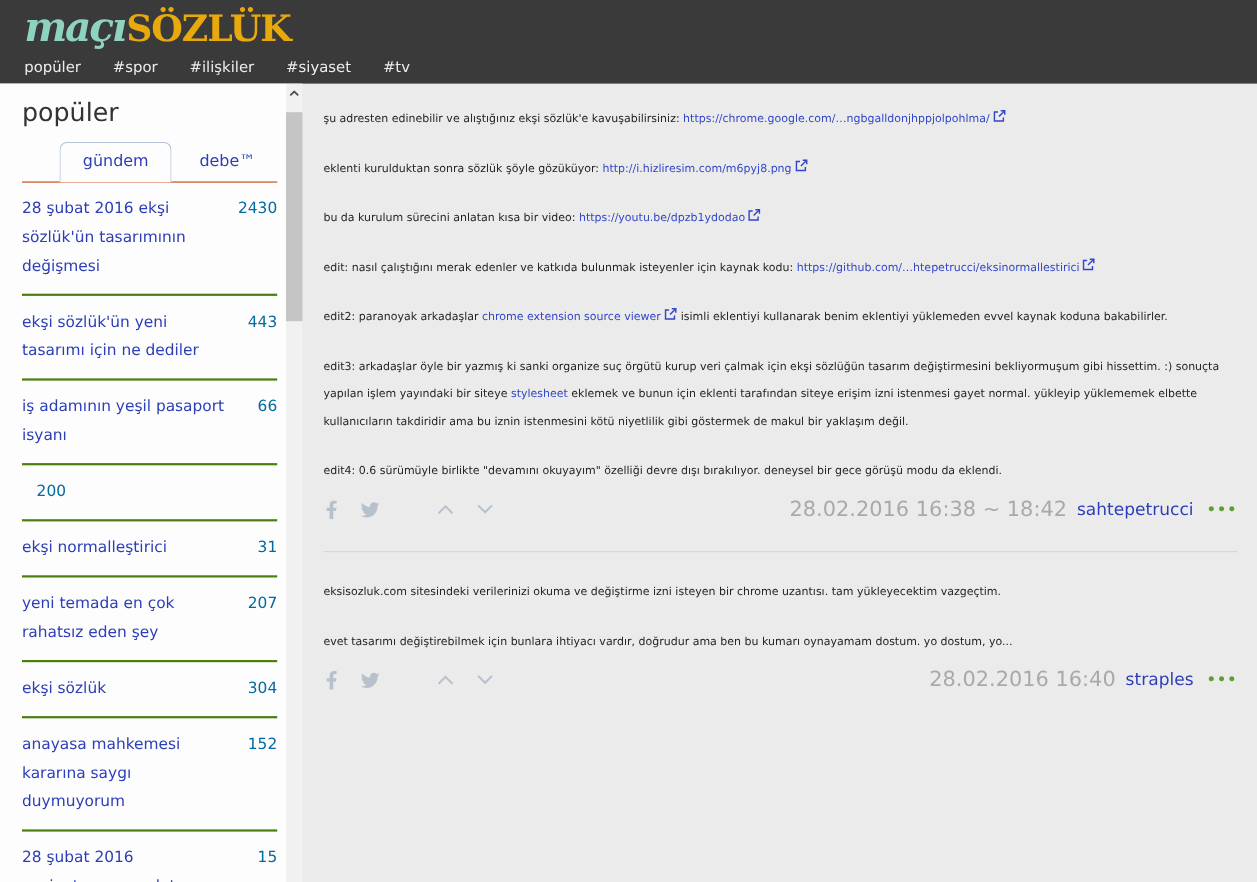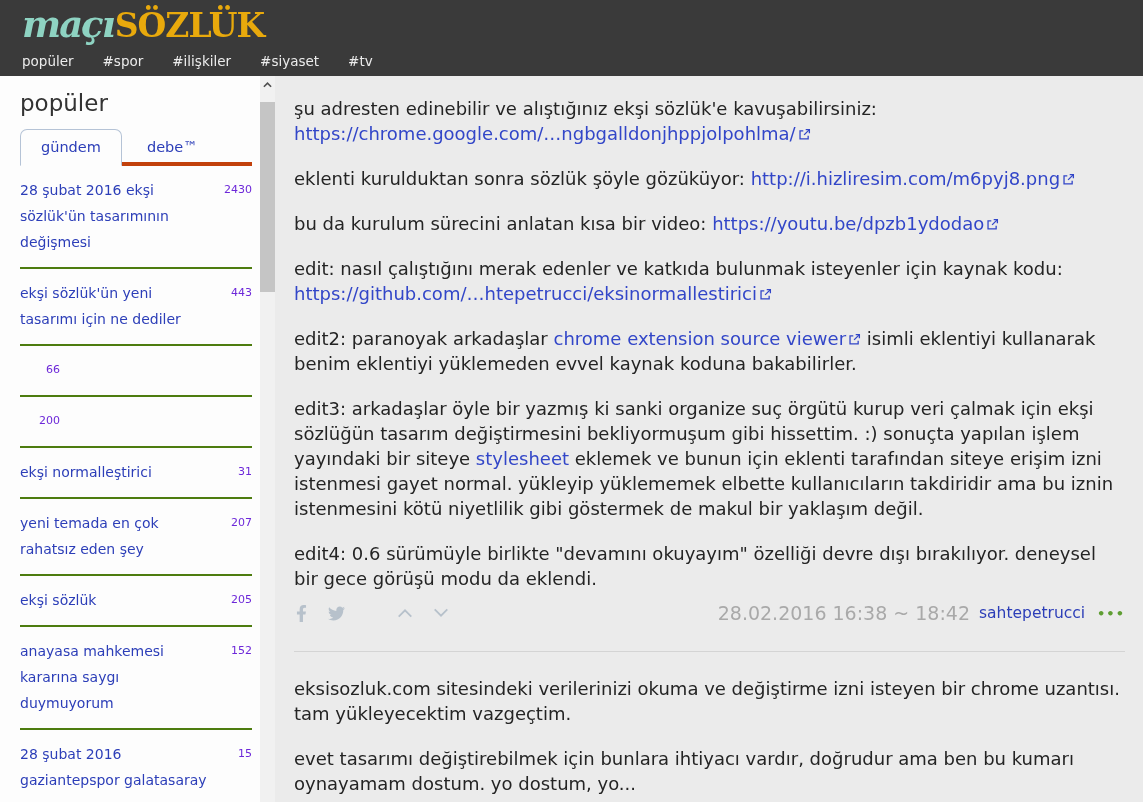--- a/index.html
+++ b/index.html
@@ -55,41 +55,41 @@
   }
 
   
   .sidebar {
     position: absolute; left: 0; top: 76px; width: 260px; height: 726px;
     background: #fdfdfd; padding: 14px 0 0 20px;
   }
   .sidebar-title {
     font-size: 23px; color: #333; font-weight: normal; margin-bottom: 12px;
   }
-  .tabs { position: relative; height: 38px; border-bottom: 4px solid #c2410c; width: 232px; }
+  .tabs { position: relative; height: 38px; border-bottom: 1px solid #c2410c; width: 232px; text-align: right; }
   .tab {
     display: inline-block; padding: 9px 20px 10px; font-size: 14.5px;
     color: #2c3eb8; cursor: pointer; position: relative; top: 1px;
   }
   .tab.active {
     border: 1px solid #b5c3d6; border-bottom: 1px solid #fdfdfd;
     border-radius: 7px 7px 0 0; background: #fdfdfd;
   }
   .topic-list { width: 232px; }
   .topic-item {
     display: flex; align-items: flex-start; padding: 11px 0 12px;
     border-bottom: 2px solid #4d7c0f; cursor: pointer;
   }
   .topic-item:last-child { border-bottom: none; }
   .topic-title {
     flex: 1; color: #2c3eb8; font-size: 14px; line-height: 26px;
     text-decoration: none;
   }
   .topic-count {
-    color: #6d28d9; font-size: 11px; margin-left: 6px; line-height: 26px;
+    color: #0369a1; font-size: 14px; margin-left: 6px; line-height: 26px;
     min-width: 34px; text-align: right;
   }
 
   
   .scrollbar {
     position: absolute; left: 260px; top: 76px; width: 15px; height: 726px;
     background: #f1f1f1;
   }
   .scroll-arrow-up {
     position: absolute; left: 0; top: 0; width: 15px; height: 17px;
@@ -99,21 +99,21 @@
     position: absolute; left: 0; top: 26px; width: 15px; height: 190px;
     background: #c5c5c5; cursor: pointer;
   }
 
   
   .main {
     position: absolute; left: 294px; top: 76px; width: 849px; height: 726px;
     padding: 20px 18px 0 0; color: #242424;
   }
   .entry p {
-    font-size: 18px; line-height: 25px; margin-bottom: 20px;
+    font-size: 10px; line-height: 25px; margin-bottom: 20px;
     word-wrap: break-word;
   }
   .entry p:last-of-type { margin-bottom: 0; }
   .lnk { color: #3246c8; text-decoration: none; cursor: pointer; }
   .ext-icon { margin-left: 2px; vertical-align: -1px; }
   .entry-footer {
     margin-top: 10px; height: 24px; display: flex; align-items: center;
   }
   .footer-icons { display: flex; align-items: center; gap: 18px; }
   .footer-icons .ficon { cursor: pointer; display: inline-flex; }
@@ -157,36 +157,37 @@
   <div class="topic-list" id="topic-list">
       <div class="topic-item">
         <a class="topic-title" href="#">28 şubat 2016 ekşi sözlük'ün tasarımının değişmesi</a>
         <span class="topic-count">2430</span>
       </div>
       <div class="topic-item">
         <a class="topic-title" href="#">ekşi sözlük'ün yeni tasarımı için ne dediler</a>
         <span class="topic-count">443</span>
       </div>
       <div class="topic-item">
+        <a class="topic-title" href="#">iş adamının yeşil pasaport isyanı</a>
         <span class="topic-count">66</span>
       </div>
       <div class="topic-item">
         <span class="topic-count">200</span>
       </div>
       <div class="topic-item">
         <a class="topic-title" href="#">ekşi normalleştirici</a>
         <span class="topic-count">31</span>
       </div>
       <div class="topic-item">
         <a class="topic-title" href="#">yeni temada en çok rahatsız eden şey</a>
         <span class="topic-count">207</span>
       </div>
       <div class="topic-item">
         <a class="topic-title" href="#">ekşi sözlük</a>
-        <span class="topic-count">205</span>
+        <span class="topic-count">304</span>
       </div>
       <div class="topic-item">
         <a class="topic-title" href="#">anayasa mahkemesi kararına saygı duymuyorum</a>
         <span class="topic-count">152</span>
       </div>
       <div class="topic-item">
         <a class="topic-title" href="#">28 şubat 2016 gaziantepspor galatasaray maçı</a>
         <span class="topic-count">15</span>
       </div>
     </div>

